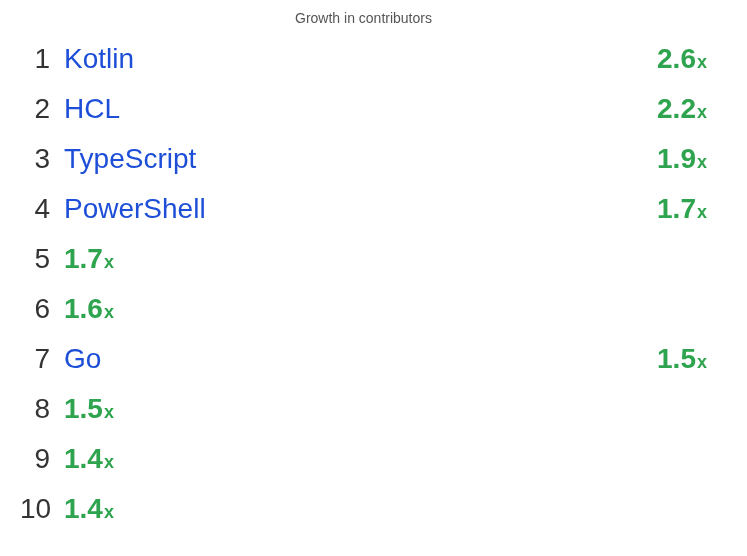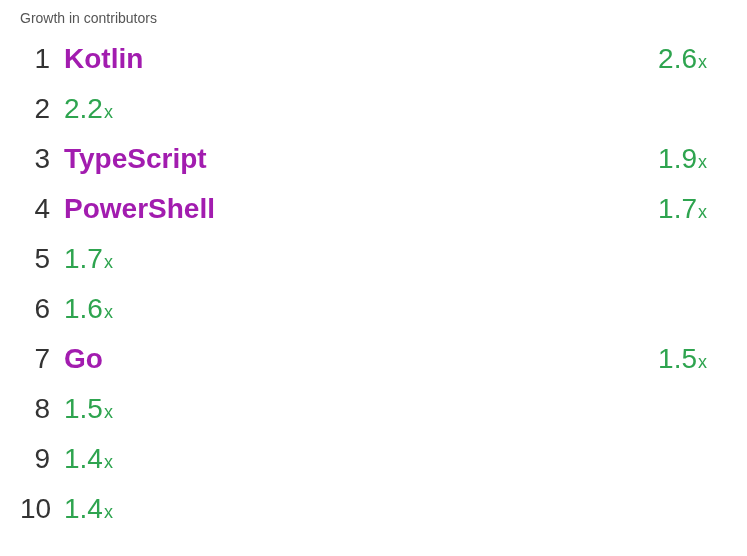--- a/index.html
+++ b/index.html
@@ -11,21 +11,21 @@
       font-family: -apple-system, BlinkMacSystemFont, "Segoe UI", Helvetica, Arial, sans-serif;
       background: #ffffff;
       width: 747px;
       height: 556px;
       overflow: hidden;
     }
     .container {
       padding: 10px 40px 20px 20px;
     }
     .header {
-      text-align: left;
+      text-align: center;
       font-size: 14px;
       color: #555555;
       padding-right: 0px;
       padding-bottom: 8px;
     }
     .rows {
       display: flex;
       flex-direction: column;
     }
     .row {
@@ -37,27 +37,27 @@
       width: 44px;
       text-align: right;
       font-size: 28px;
       color: #333333;
       padding-right: 14px;
       font-weight: 400;
     }
     .lang {
       flex: 1;
       font-size: 28px;
-      color: #a21caf;
-      font-weight: 700;
+      color: #1d4ed8;
+      font-weight: 400;
     }
     .growth {
       font-size: 28px;
       color: #2ea44f;
-      font-weight: 400;
+      font-weight: 700;
       display: flex;
       align-items: baseline;
     }
     .growth-suffix {
       font-size: 18px;
       color: #2ea44f;
       margin-left: 1px;
     }
   </style>
 </head>
@@ -71,20 +71,21 @@
       <div class="rank">1</div>
       <div class="lang">Kotlin</div>
       <div class="growth">
         <span>2.6</span>
           <span class="growth-suffix">x</span>
       </div>
     </div>
 
     <div class="row">
       <div class="rank">2</div>
+      <div class="lang">HCL</div>
       <div class="growth">
         <span>2.2</span>
           <span class="growth-suffix">x</span>
       </div>
     </div>
 
     <div class="row">
       <div class="rank">3</div>
       <div class="lang">TypeScript</div>
       <div class="growth">

